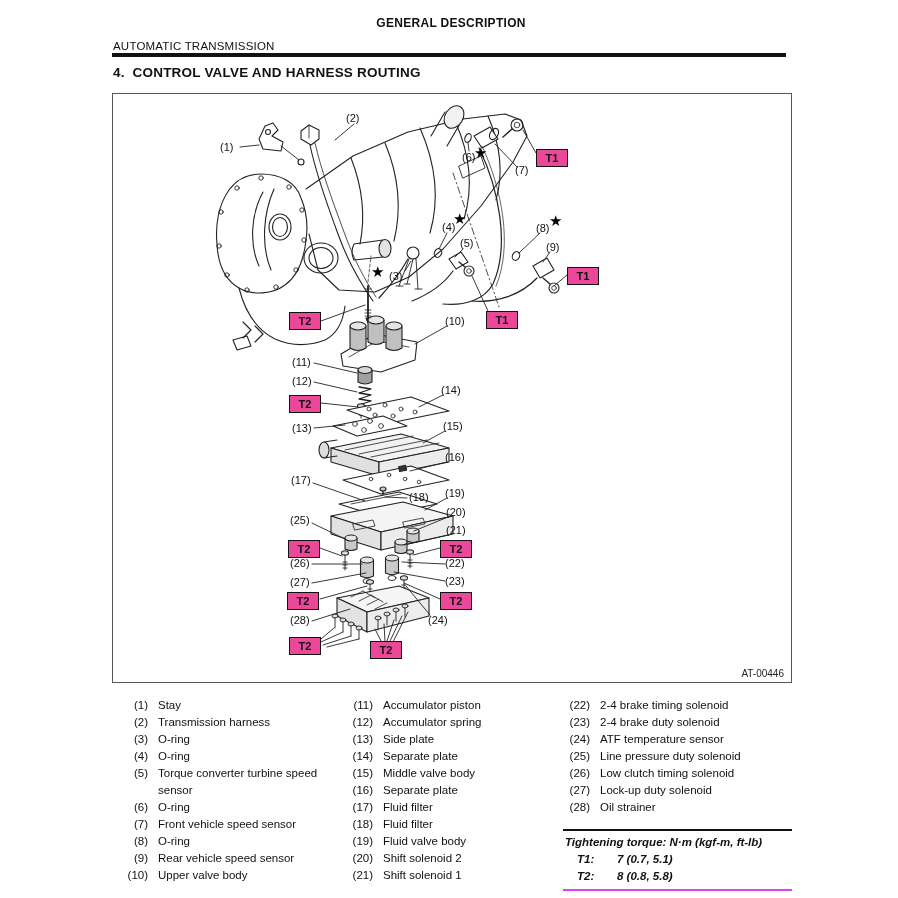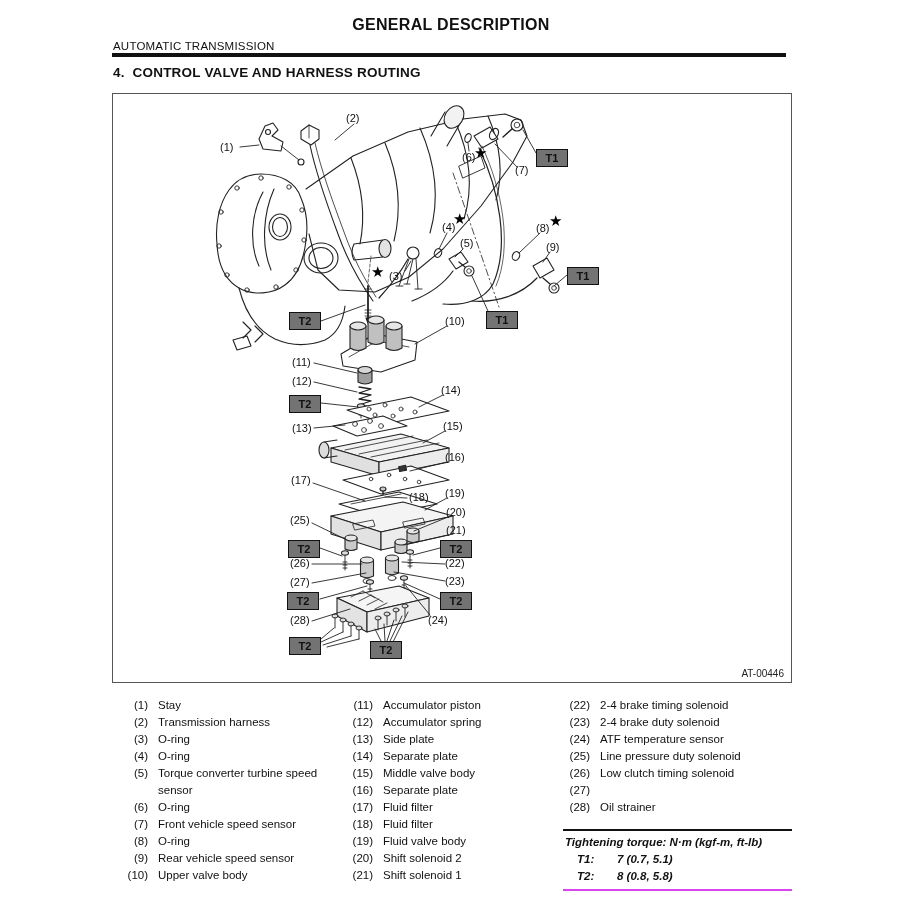--- a/index.html
+++ b/index.html
@@ -4,21 +4,21 @@
 <style>
   html,body{margin:0;padding:0;background:#fff;}
   body{
     width:898px;height:898px;position:relative;overflow:hidden;
     font-family:"Liberation Sans", sans-serif;color:#111;
     -webkit-font-smoothing:antialiased;
   }
   
   #page-title{
     position:absolute;top:16px;left:112px;width:678px;text-align:center;
-    font-size:16px;font-weight:bold;letter-spacing:.3px;
+    font-size:12px;font-weight:bold;letter-spacing:.3px;
   }
   #page-category{
     position:absolute;top:40px;left:113px;font-size:11.5px;letter-spacing:.2px;
   }
   #header-rule{
     position:absolute;top:53px;left:112px;width:674px;height:4px;background:#111;
   }
   #section-title{
     position:absolute;top:65px;left:113px;font-size:13.5px;font-weight:bold;
     letter-spacing:.2px;white-space:pre;
@@ -28,21 +28,21 @@
     position:absolute;left:112px;top:93px;width:678px;height:588px;
     border:1px solid #555;background:#fff;
   }
   #figure-box svg{position:absolute;left:0;top:0;}
   .co{
     position:absolute;font-size:11px;color:#111;white-space:nowrap;
     line-height:11px;
   }
   .tbox{
     position:absolute;width:30px;height:16px;border:1.3px solid #111;
-    background:#737373;font-size:11px;font-weight:bold;text-align:center;
+    background:#ec4899;font-size:11px;font-weight:bold;text-align:center;
     line-height:16px;z-index:3;
   }
   .star{
     position:absolute;font-size:15px;line-height:15px;color:#000;z-index:2;
   }
   #figure-code{
     position:absolute;right:7px;bottom:3px;font-size:10px;color:#222;
   }
   
   .legend-col{position:absolute;top:697px;font-size:11.5px;line-height:17px;}
@@ -480,20 +480,21 @@
     <div class="lrow">
       <span class="lnum">(25)</span>
       <span class="ltext">Line pressure duty solenoid</span>
     </div>
     <div class="lrow">
       <span class="lnum">(26)</span>
       <span class="ltext">Low clutch timing solenoid</span>
     </div>
     <div class="lrow">
       <span class="lnum">(27)</span>
+      <span class="ltext">Lock-up duty solenoid</span>
     </div>
     <div class="lrow">
       <span class="lnum">(28)</span>
       <span class="ltext">Oil strainer</span>
     </div>
   </div>
 
 <div id="torque-note">
   <div id="torque-title">Tightening torque: N·m (kgf-m, ft-lb)</div>
   <div class="trow">

